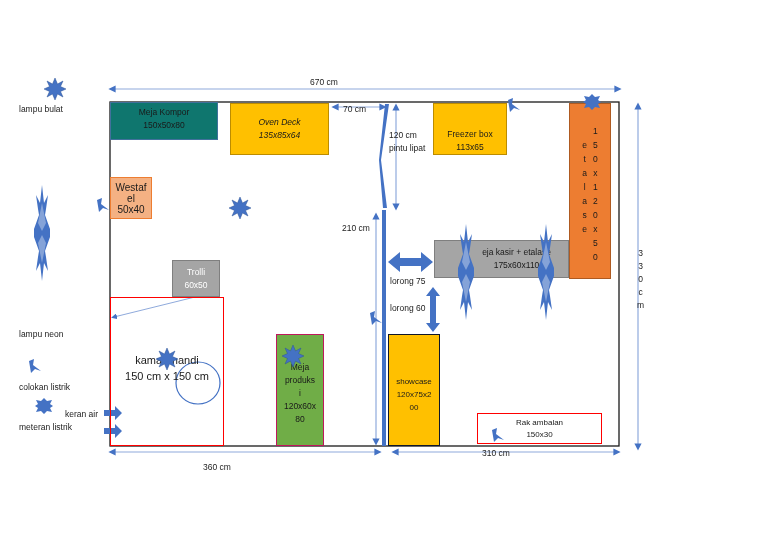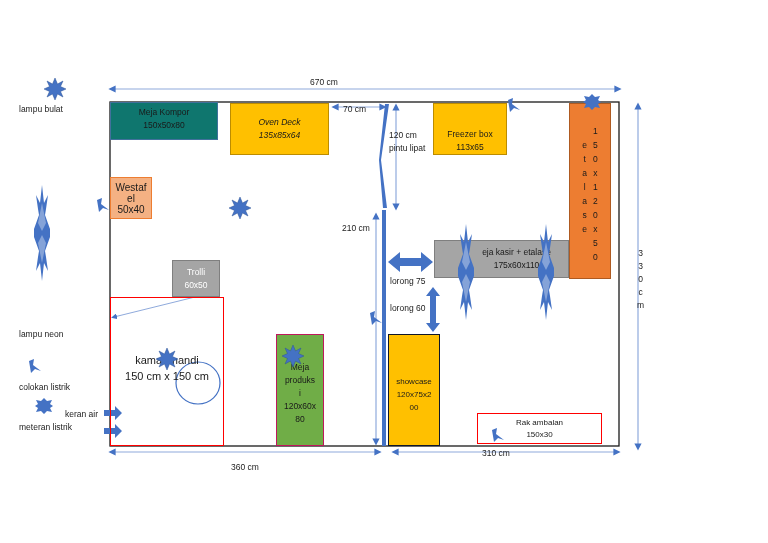--- a/index.html
+++ b/index.html
@@ -124,21 +124,21 @@
   <span>150x30</span>
 </div>
 
 <span class="lbl" style="left:297px;top:77px;margin-left:13px;">670 cm</span>
 <span class="lbl" style="left:343px;top:104px;">70 cm</span>
 <span class="lbl" style="left:389px;top:130px;">120 cm</span>
 <span class="lbl" style="left:389px;top:143px;">pintu lipat</span>
 <span class="lbl" style="left:342px;top:223px;">210 cm</span>
 <span class="lbl" style="left:390px;top:276px;">lorong 75</span>
 <span class="lbl" style="left:390px;top:303px;text-align:right;">lorong 60</span>
-<span class="lbl" style="left:203px;top:462px;margin-left:28px;">360  cm</span>
+<span class="lbl" style="left:203px;top:462px;">360  cm</span>
 <span class="lbl" style="left:482px;top:448px;">310 cm</span>
 <div class="abs vtext" style="left:637px;top:247px;line-height:13px;font-size:8.5px;">
   <span>3</span>
   <span>3</span>
   <span>0</span>
   <span>c</span>
   <span>m</span>
 </div>
 
 <span class="lbl" style="left:19px;top:104px;">lampu bulat</span>

